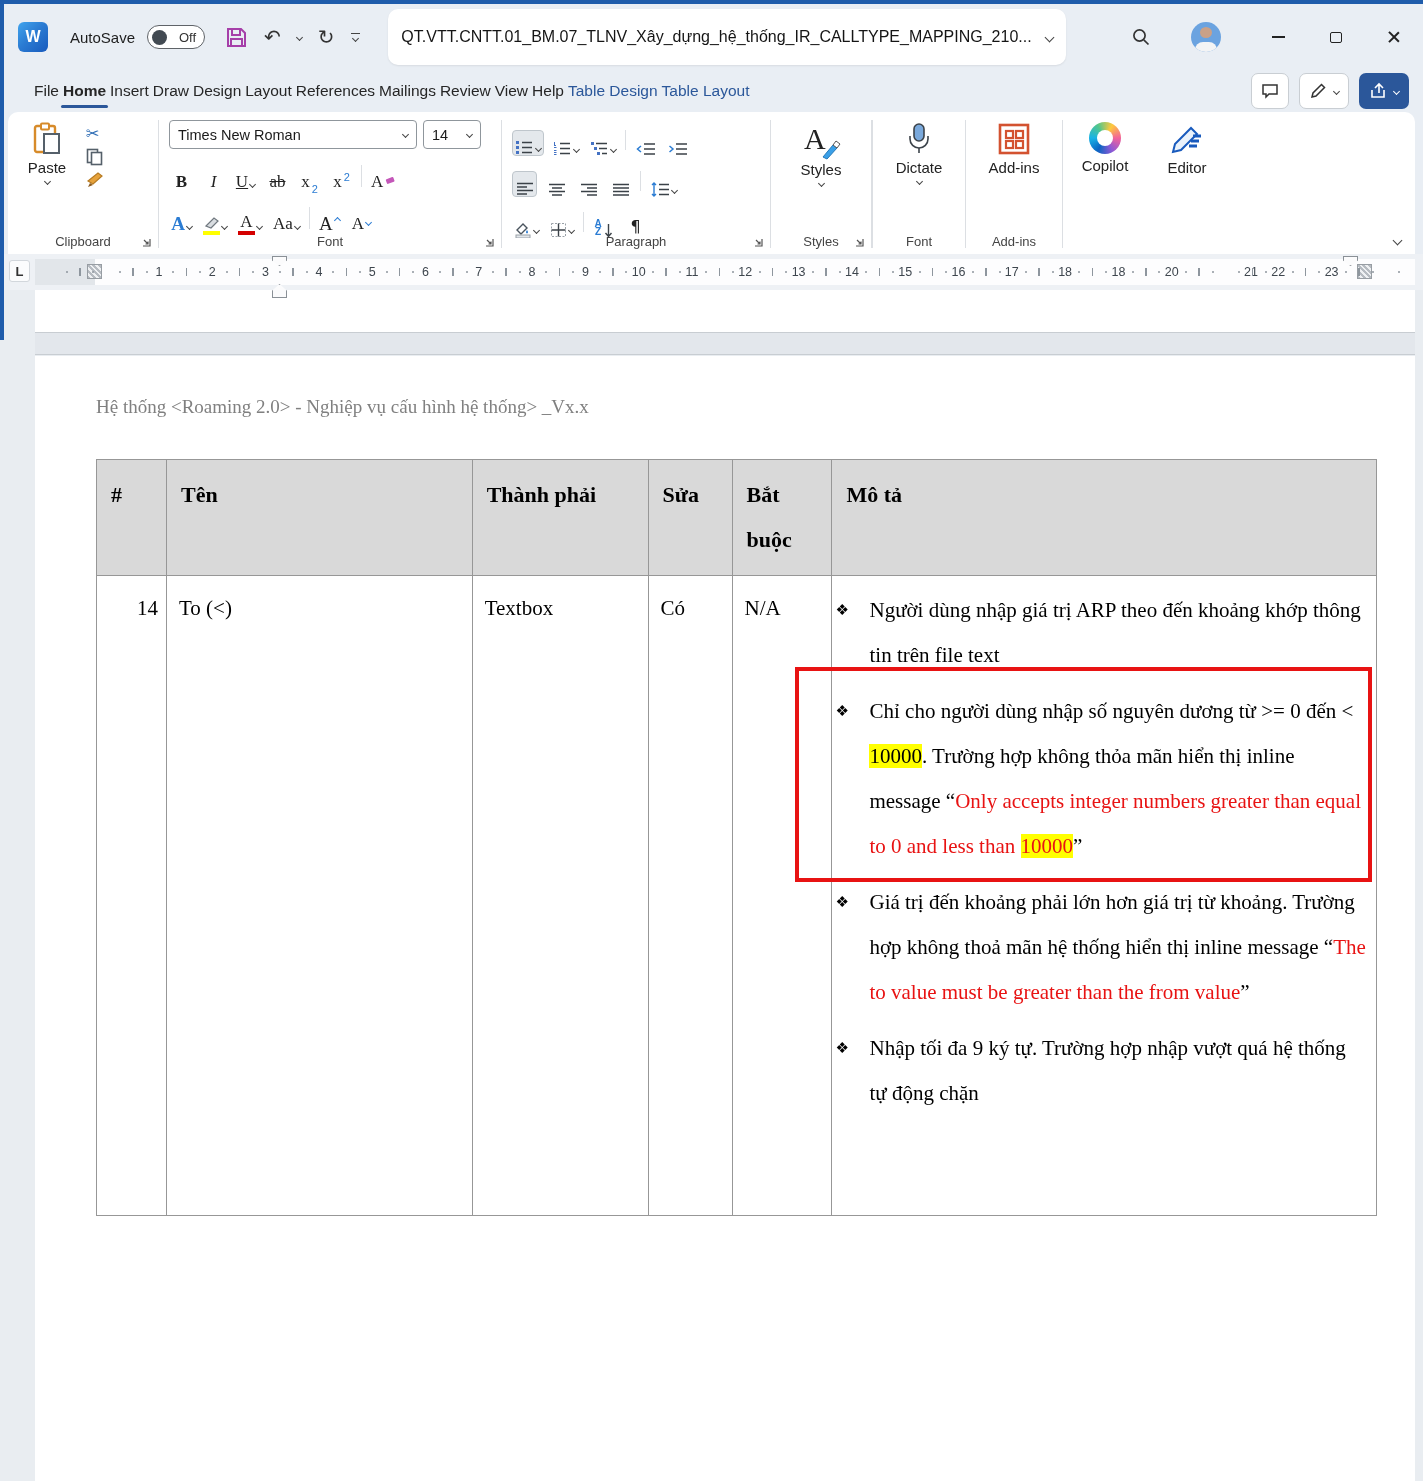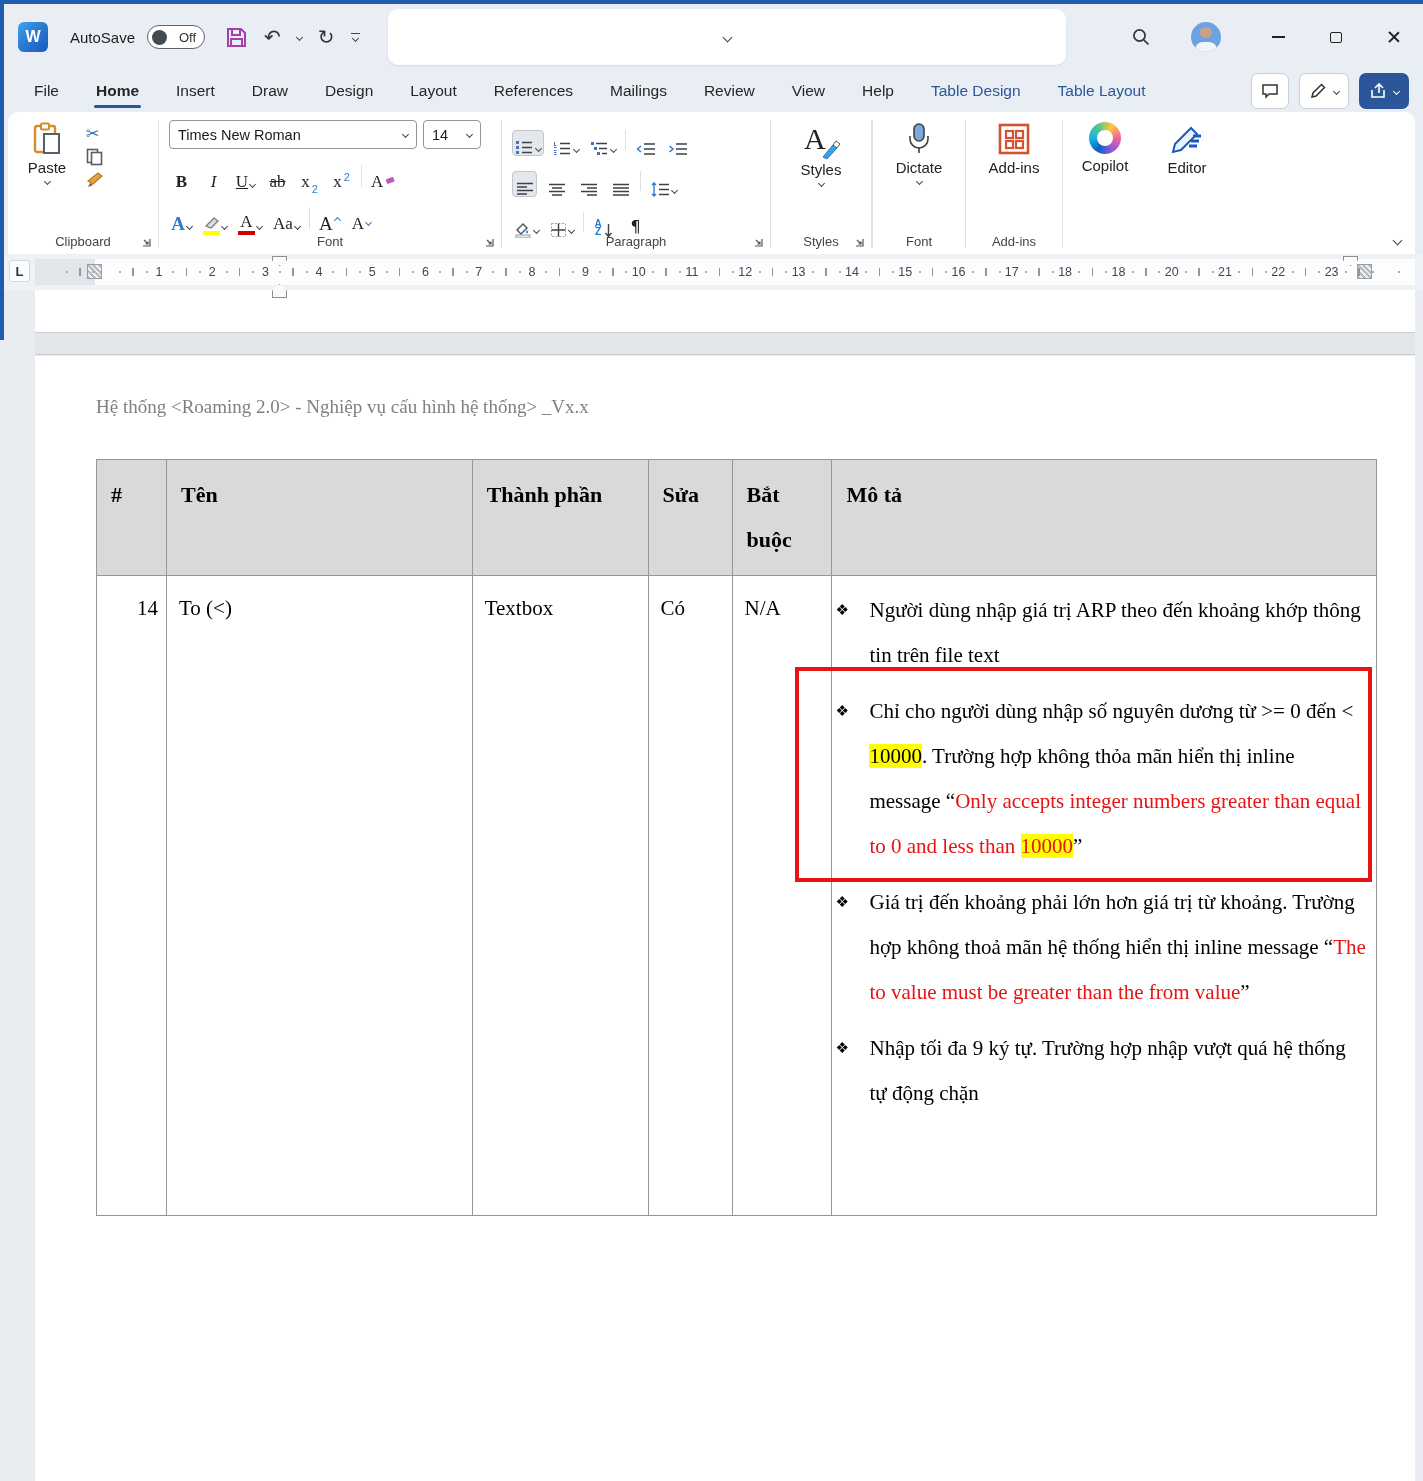--- a/index.html
+++ b/index.html
@@ -37,21 +37,21 @@
   .avatar .body { position:absolute; bottom:-2px; left:4px; width:22px; height:12px; border-radius:8px 8px 0 0; background:#f3f4f5; }
   .win-btn { width:58px; height:56px; display:flex; align-items:center; justify-content:center; }
   .min-glyph { width:13px; height:1.6px; background:#222; }
   .max-glyph { width:12px; height:11px; border:1.6px solid #222; border-radius:2px; }
   .x-glyph { position:relative; width:14px; height:14px; }
   .x-glyph::before,.x-glyph::after { content:""; position:absolute; left:6px; top:0; width:1.6px; height:14px; background:#222; }
   .x-glyph::before { transform:rotate(45deg);} .x-glyph::after { transform:rotate(-45deg);}
 
   
   .tabrow { position:absolute; top:70px; left:0; width:100%; height:42px; display:flex; align-items:center; }
-  .tabs { display:flex; align-items:center; gap:33px; margin-left:32px; font-size:15.5px; }
+  .tabs { display:flex; align-items:center; margin-left:32px; font-size:15.5px; }
   .tab { position:relative; cursor:default; color:#262626; padding:4px 2px; white-space:nowrap; }
   .tab.active { font-weight:700; }
   .tab.active::after { content:""; position:absolute; left:0; right:0; bottom:-4px; height:3px; border-radius:2px; background:var(--accent); }
   .tab.contextual { color:var(--accent); }
   .tabrow-right { position:absolute; right:14px; top:3px; display:flex; gap:10px; align-items:center; }
   .mode-btn { height:36px; background:#fff; border:1px solid #c9ced3; border-radius:7px; display:flex; align-items:center; justify-content:center; gap:7px; padding:0 9px; }
   .share-btn { height:36px; background:var(--accent); border-radius:7px; display:flex; align-items:center; gap:7px; padding:0 10px; }
   .share-btn .chev { border-color:#fff; }
 
   
@@ -138,20 +138,21 @@
       </span>
       <span class="glyph">↶</span>
       <span class="chev small"></span>
       <span class="glyph">↻</span>
       <span class="qat-more">
         <span class="bar"></span>
           <span class="chev small"></span>
       </span>
     </div>
     <div class="title-pill">
+      <span class="title-text">QT.VTT.CNTT.01_BM.07_TLNV_Xây_dựng_hệ_thống_IR_CALLTYPE_MAPPING_210...</span>
       <span class="chev"></span>
     </div>
     <div class="tb-right">
       <span class="tb-btn">
         <svg width="20" height="20" viewBox="0 0 20 20">
           <circle cx="8.5" cy="8.5" r="5.6" fill="none" stroke="#333" stroke-width="1.7"></circle>
           <line x1="12.8" y1="12.8" x2="17.5" y2="17.5" stroke="#333" stroke-width="1.7"></line>
         </svg>
       </span>
       <span class="avatar">
@@ -534,21 +535,21 @@
         <span class="ruler-num" style="left: 657px;">11</span>
         <span class="ruler-num" style="left: 710.3px;">12</span>
         <span class="ruler-num" style="left: 763.6px;">13</span>
         <span class="ruler-num" style="left: 816.9px;">14</span>
         <span class="ruler-num" style="left: 870.2px;">15</span>
         <span class="ruler-num" style="left: 923.5px;">16</span>
         <span class="ruler-num" style="left: 976.8px;">17</span>
         <span class="ruler-num" style="left: 1030.1px;">18</span>
         <span class="ruler-num" style="left: 1083.4px;">18</span>
         <span class="ruler-num" style="left: 1136.7px;">20</span>
-        <span class="ruler-num" style="left: 1190px;">21</span>
+        <span class="ruler-num" style="left: 1216px;">21</span>
         <span class="ruler-num" style="left: 1243.3px;">22</span>
         <span class="ruler-num" style="left: 1296.6px;">23</span>
         <span class="tick-dot" style="left: 30.7px;"></span>
         <span class="tick-bar" style="left: 44.05px;"></span>
         <span class="tick-dot" style="left: 57.4px;"></span>
         <span class="tick-dot" style="left: 84px;"></span>
         <span class="tick-bar" style="left: 97.35px;"></span>
         <span class="tick-dot" style="left: 110.7px;"></span>
         <span class="tick-dot" style="left: 137.3px;"></span>
         <span class="tick-bar" style="left: 150.65px;"></span>
@@ -634,21 +635,21 @@
             <col style="width:306px;">
             <col style="width:176px;">
           <col style="width:84px;">
             <col style="width:100px;">
             <col style="width:545px;">
         </colgroup>
         <tbody>
             <tr>
           <th>#</th>
           <th>Tên</th>
-          <th>Thành phần</th>
+          <th>Thành phải</th>
           <th>Sửa</th>
           <th>Bắt buộc</th>
           <th>Mô tả</th>
         </tr>
         <tr>
           <td class="cell-num">14</td>
           <td>To (&lt;)</td>
           <td>Textbox</td>
           <td>Có</td>
           <td>N/A</td>

